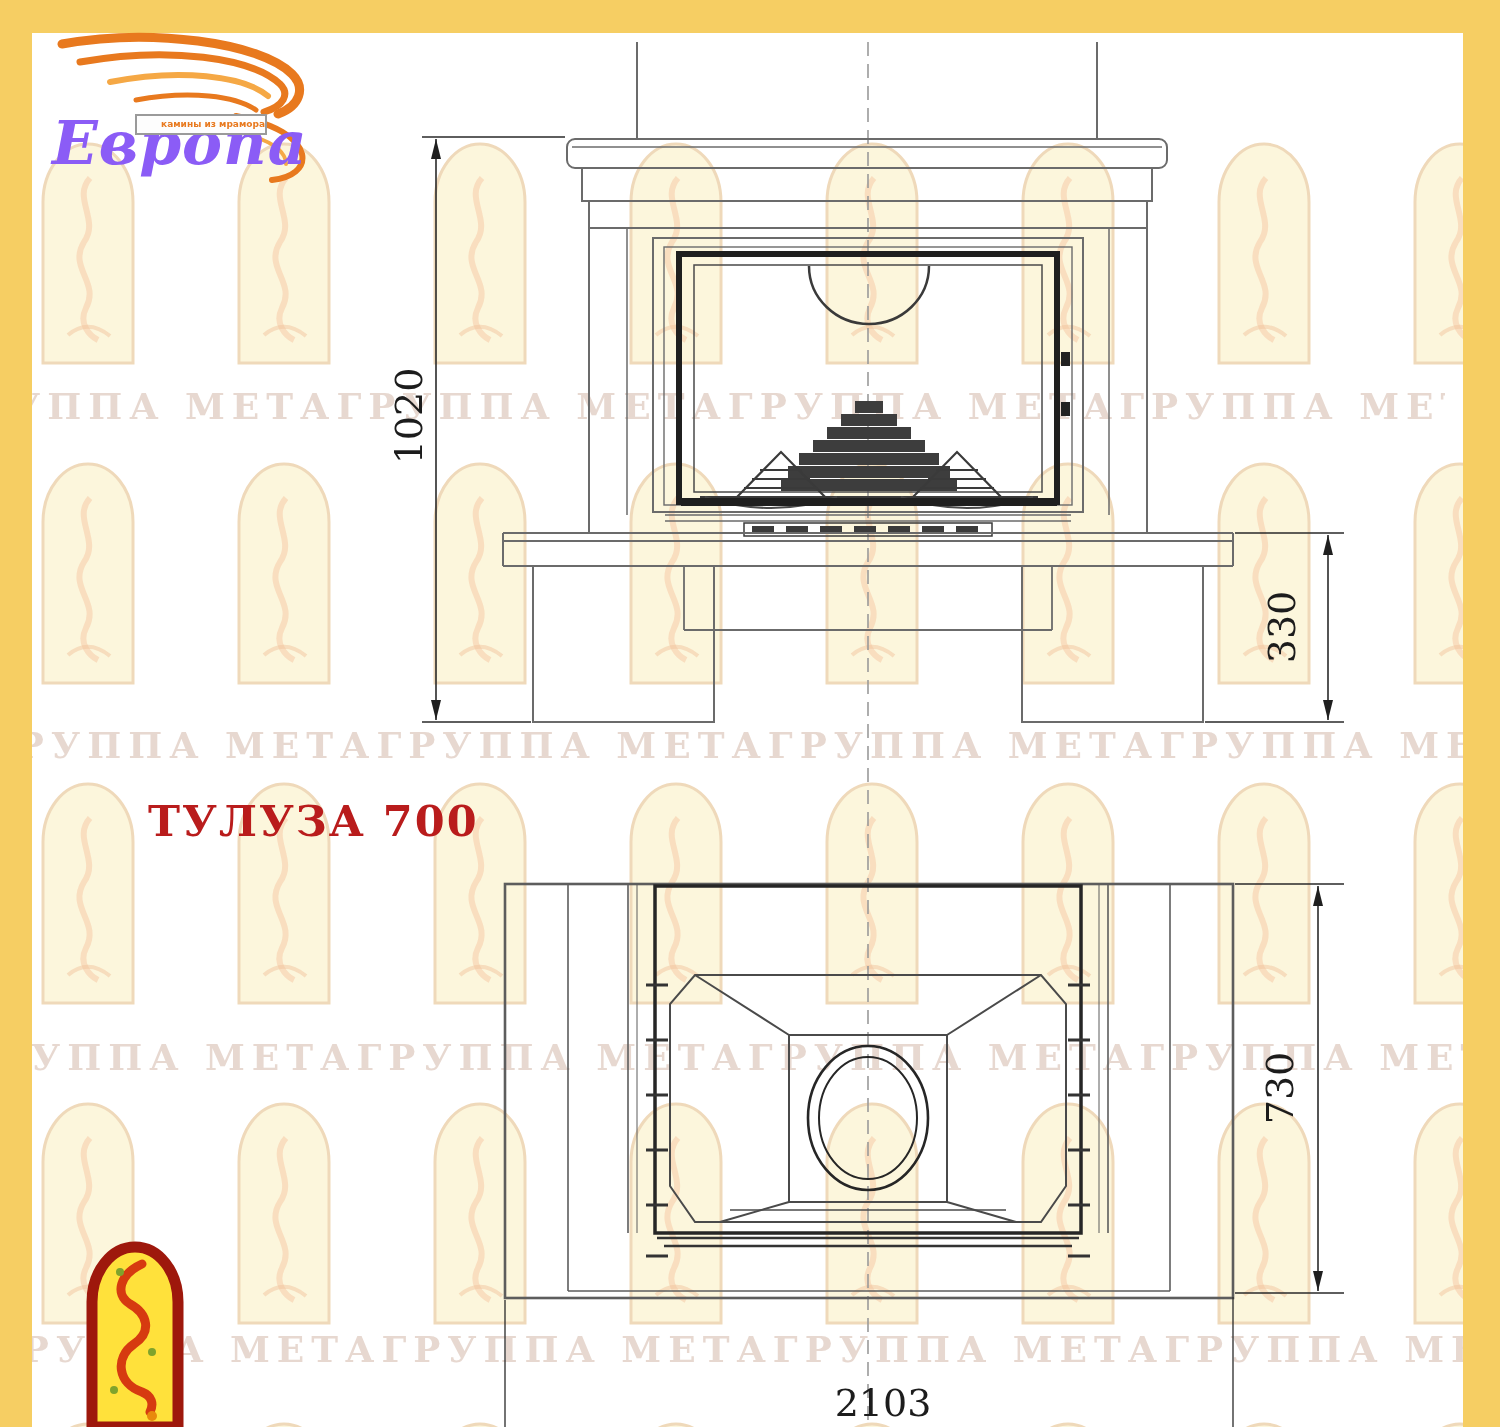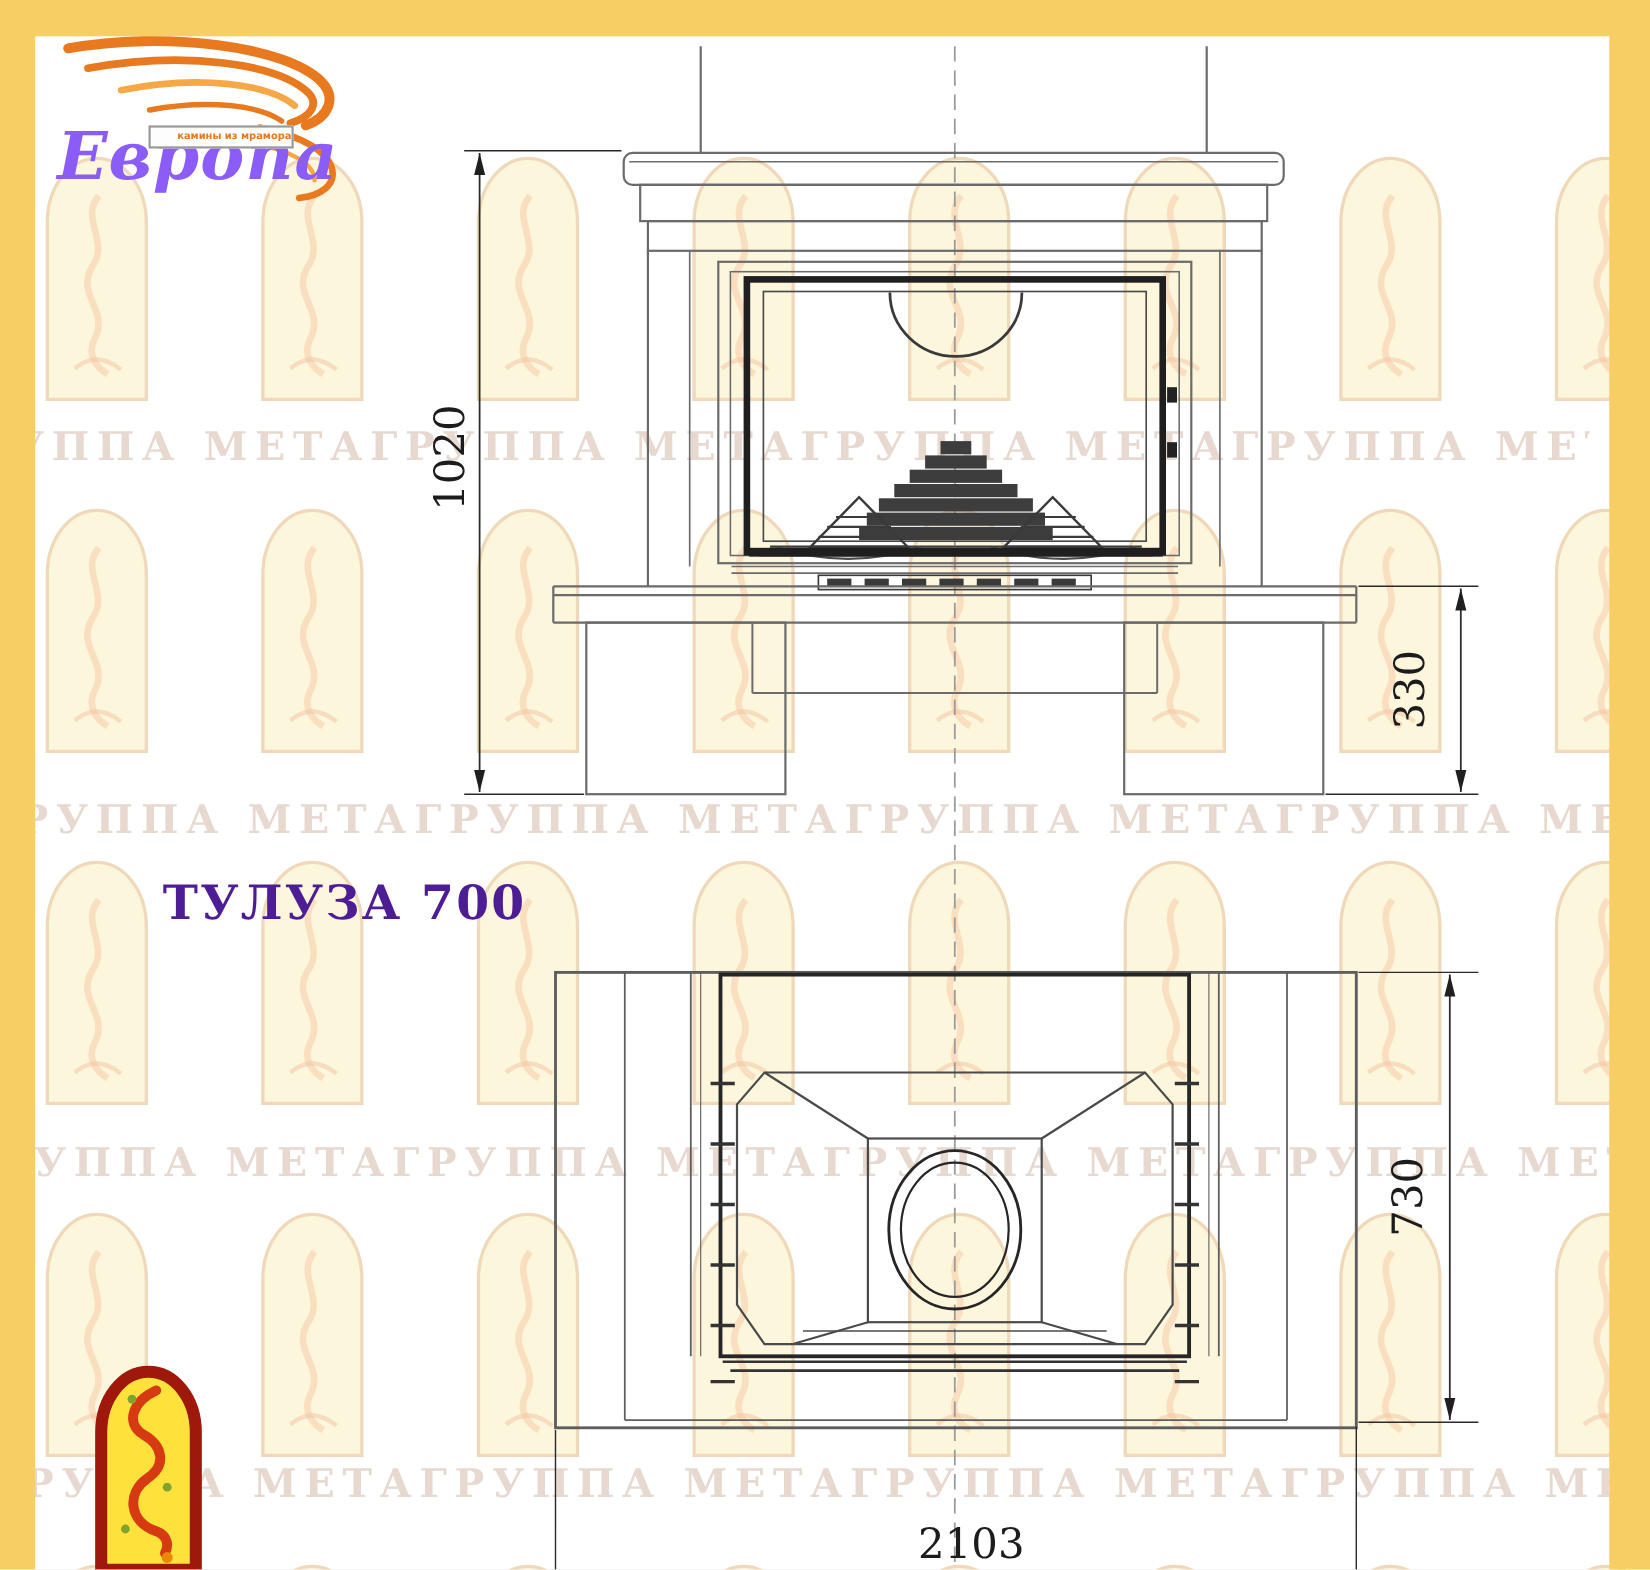--- a/index.html
+++ b/index.html
@@ -29,21 +29,21 @@
   
   .dim{
     position:absolute;color:#1c1c1c;font-size:38px;font-weight:normal;
     font-family:"DejaVu Serif","Liberation Serif",serif;
     width:120px;height:42px;line-height:42px;text-align:center;
   }
   .dim.rot{transform:rotate(-90deg);}
 
   
   .title{
-    position:absolute;left:148px;top:796px;color:#4c1d95;
+    position:absolute;left:148px;top:796px;color:#b91c1c;
     font-size:43px;font-weight:bold;letter-spacing:2px;
     font-family:"DejaVu Serif","Liberation Serif",serif;
   }
 
   
   .brand{position:absolute;left:40px;top:30px;width:280px;height:180px;}
   .brand-flame{position:absolute;left:0;top:0;}
   .brand-name{
     position:absolute;left:12px;top:78px;font-size:60px;font-style:italic;font-weight:bold;
     color:#8b5cf6;font-family:"DejaVu Serif","Liberation Serif",serif;letter-spacing:1px;

